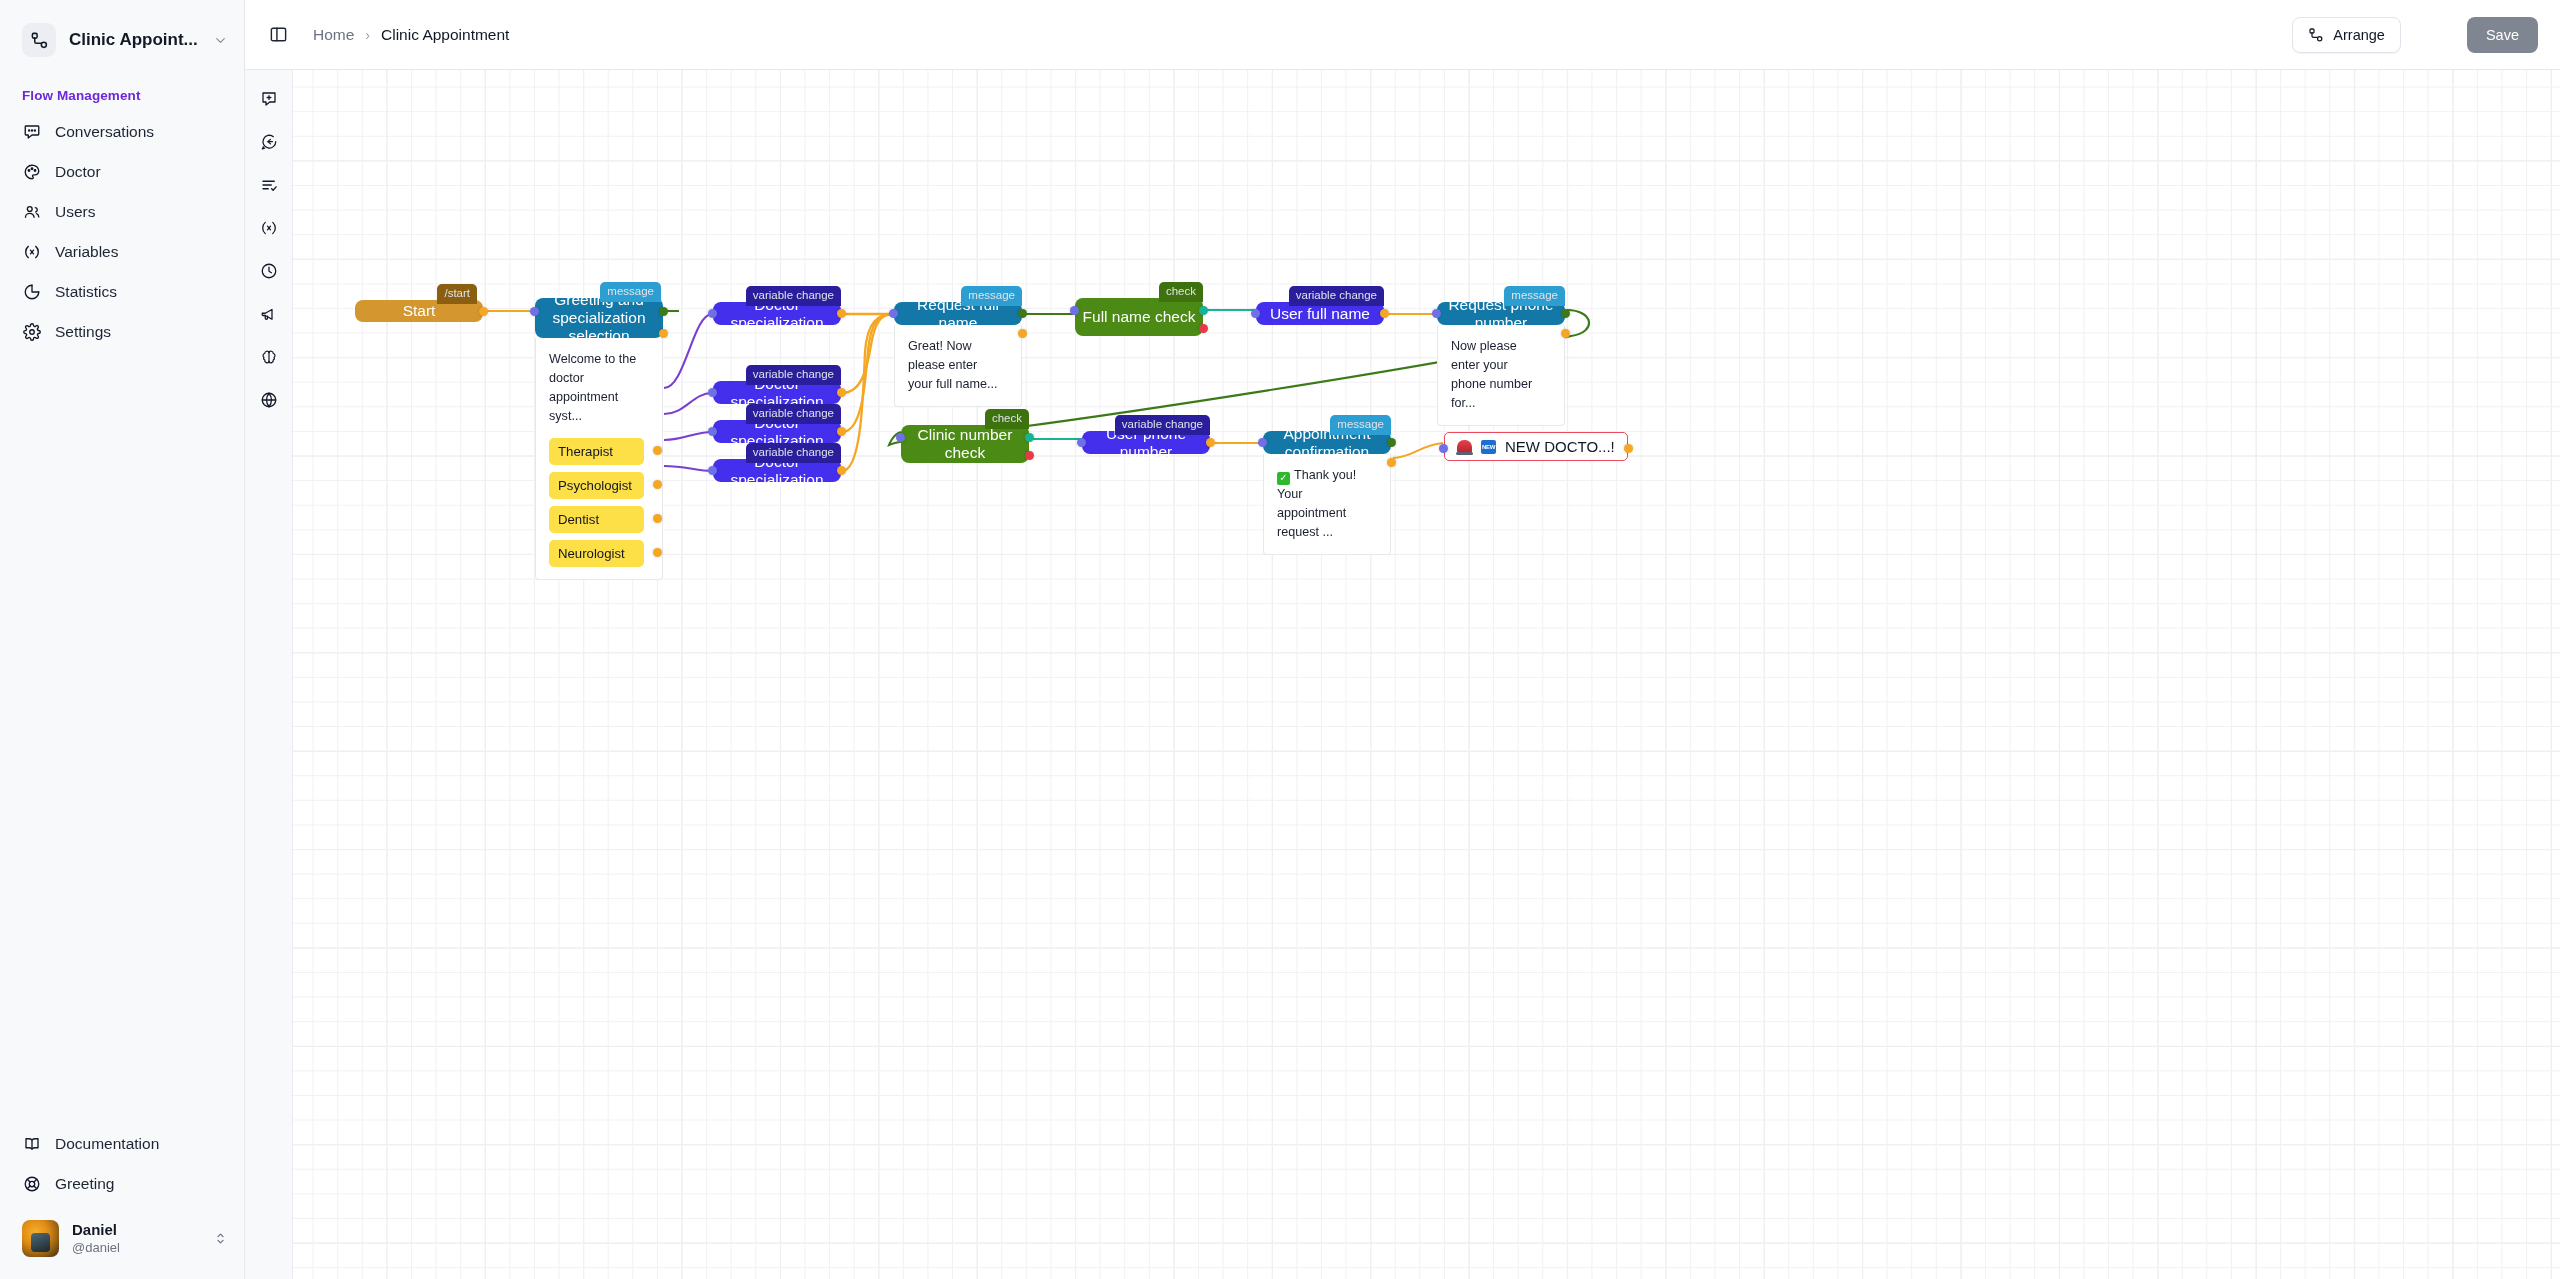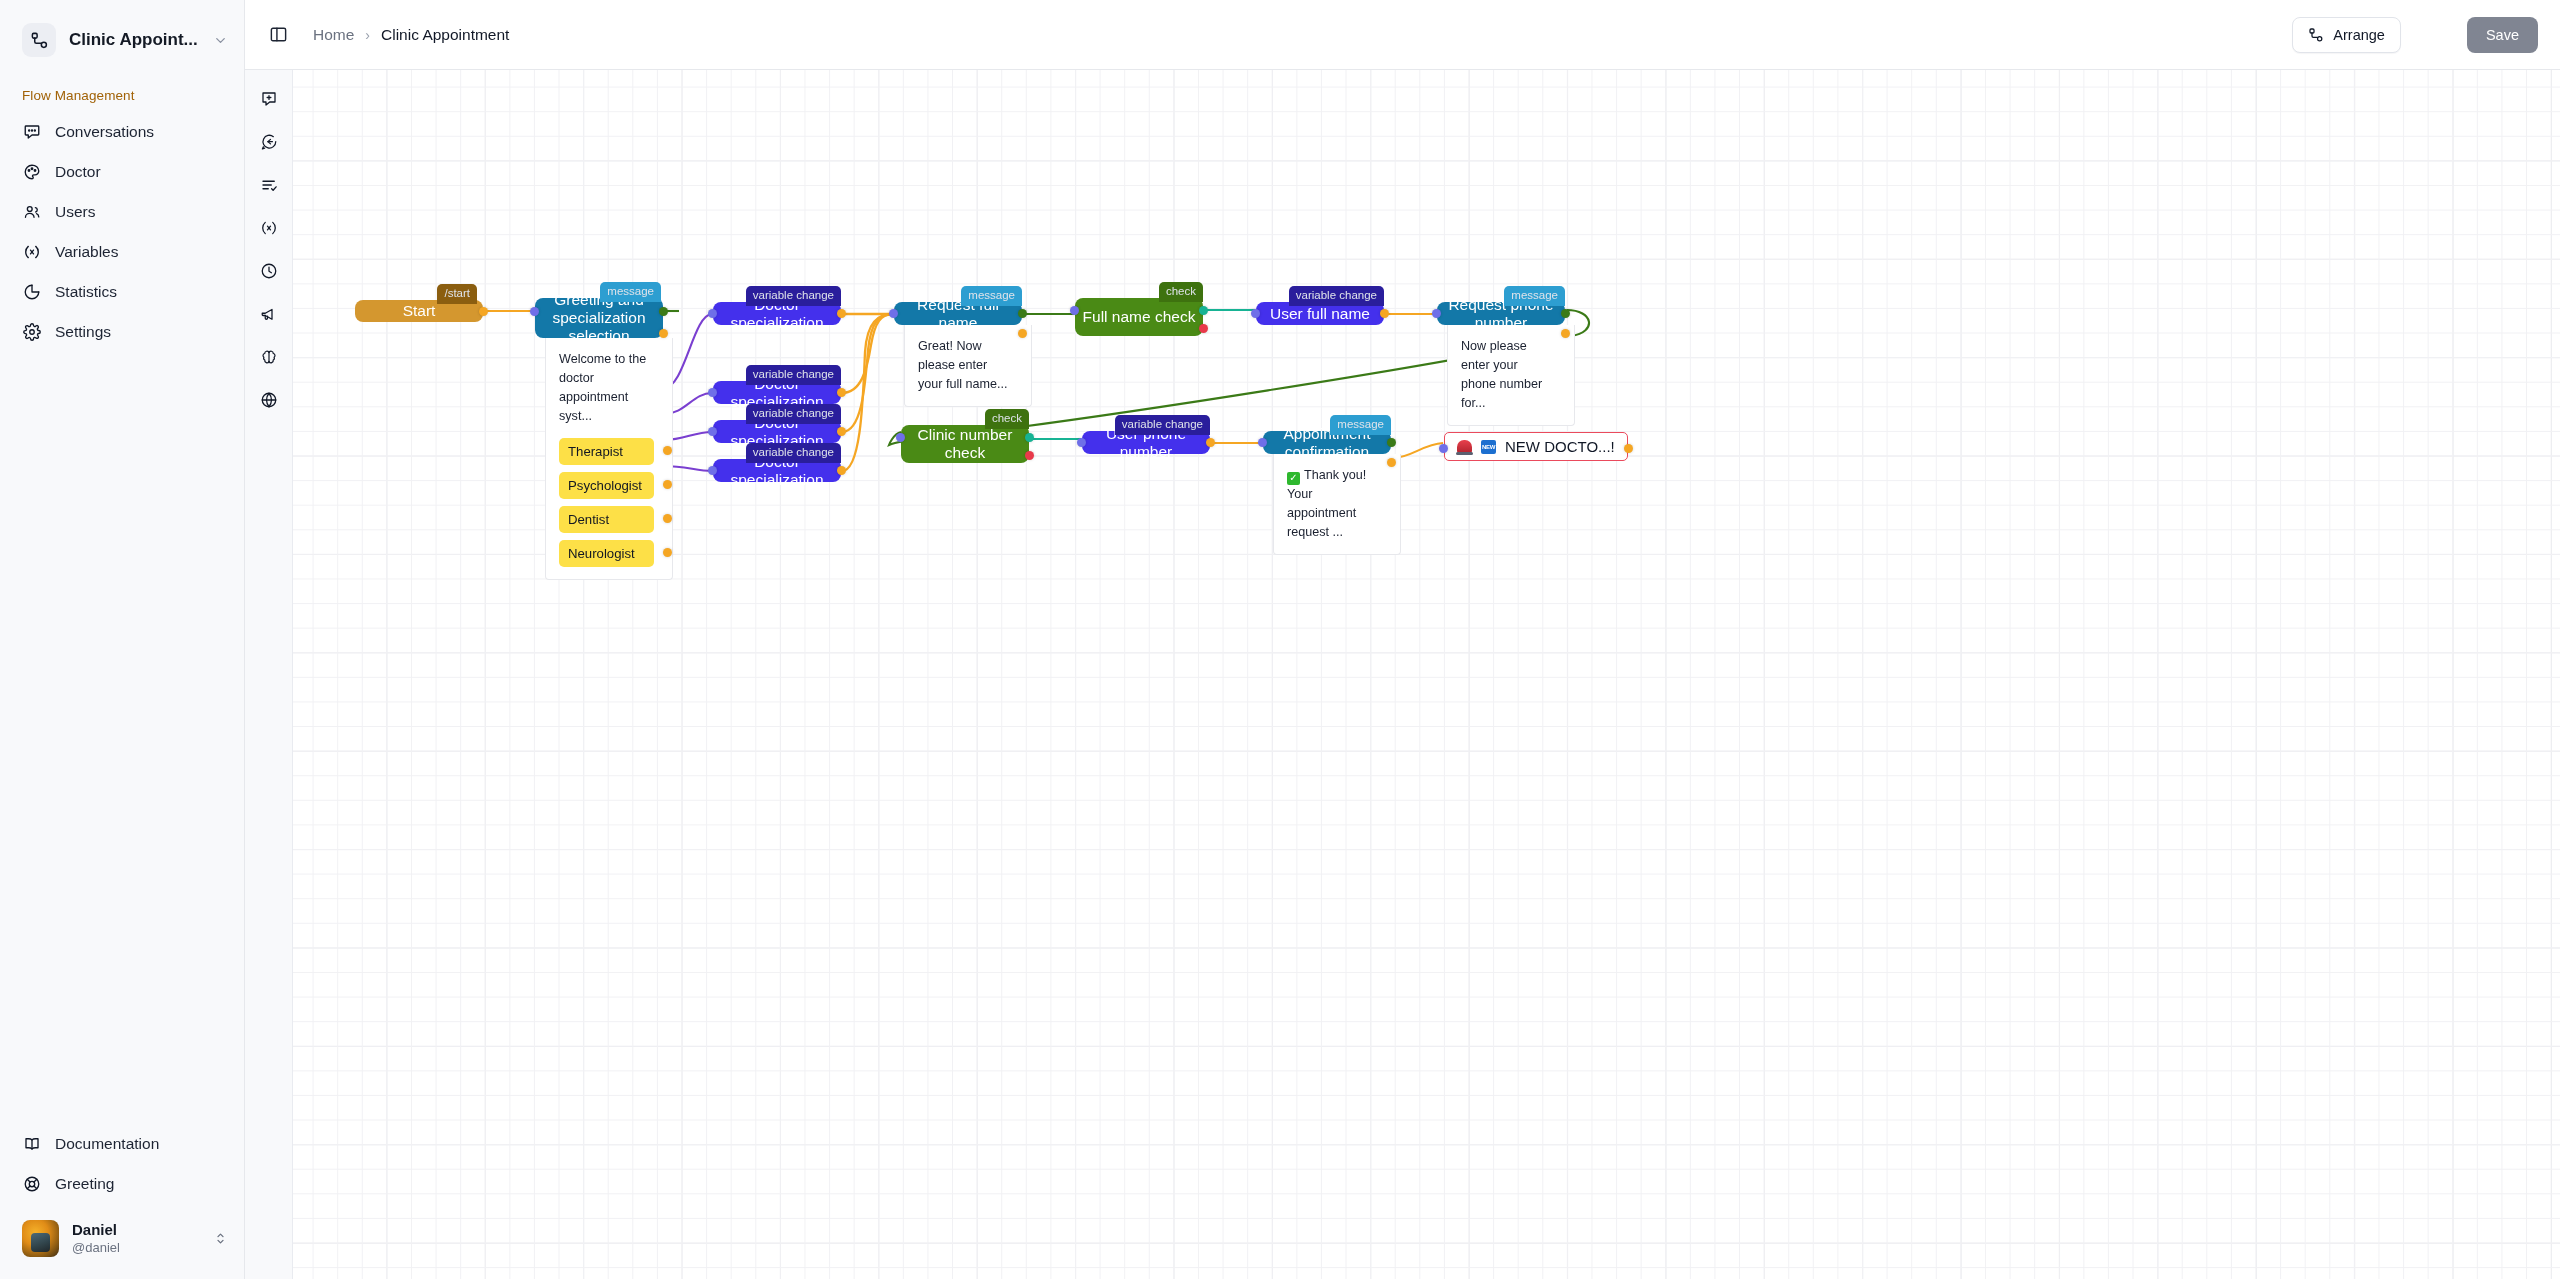--- a/index.html
+++ b/index.html
@@ -33,23 +33,24 @@
     display: flex; align-items: center; justify-content: center;
     flex: 0 0 34px;
   }
   .ws-name {
     font-size: 17px; font-weight: bold; color: #141a25;
     white-space: nowrap; overflow: hidden;
     flex: 1;
   }
   .ws-chevron { color: #8a91a0; display:flex; align-items:center; }
   .nav-title {
-    font-size: 13.5px; color: #a16207;
+    font-size: 13.5px; color: #6d28d9;
     padding: 18px 0 9px 22px;
     letter-spacing: .1px;
+    font-weight: bold;
   }
   .nav-list { display: flex; flex-direction: column; }
   .nav-item {
     display: flex; align-items: center; gap: 14px;
     padding: 9px 0 9px 22px;
     font-size: 15.5px; color: #1d2433;
     cursor: pointer;
     height: 40px;
   }
   .nav-icon { width: 19px; height: 19px; display: flex; align-items: center; justify-content: center; flex: 0 0 19px; color:#111827; }
@@ -162,21 +163,20 @@
     white-space: nowrap;
   }
 
   .node-body {
     background: #ffffff;
     border: 1px solid #e7e8ec;
     border-top: none;
     border-radius: 0 0 4px 4px;
     padding: 12px 18px 12px 13px;
     width: 100%;
-    margin-left: 10px;
   }
   .node-text {
     font-size: 12.6px; color: #1b2130; line-height: 1.5;
   }
   .node-options { display: flex; flex-direction: column; gap: 7px; margin-top: 12px; }
   .node-option {
     background: #fde047; border-radius: 5px;
     padding: 6px 9px;
     font-size: 13.2px; color: #121722;
     cursor: pointer;

